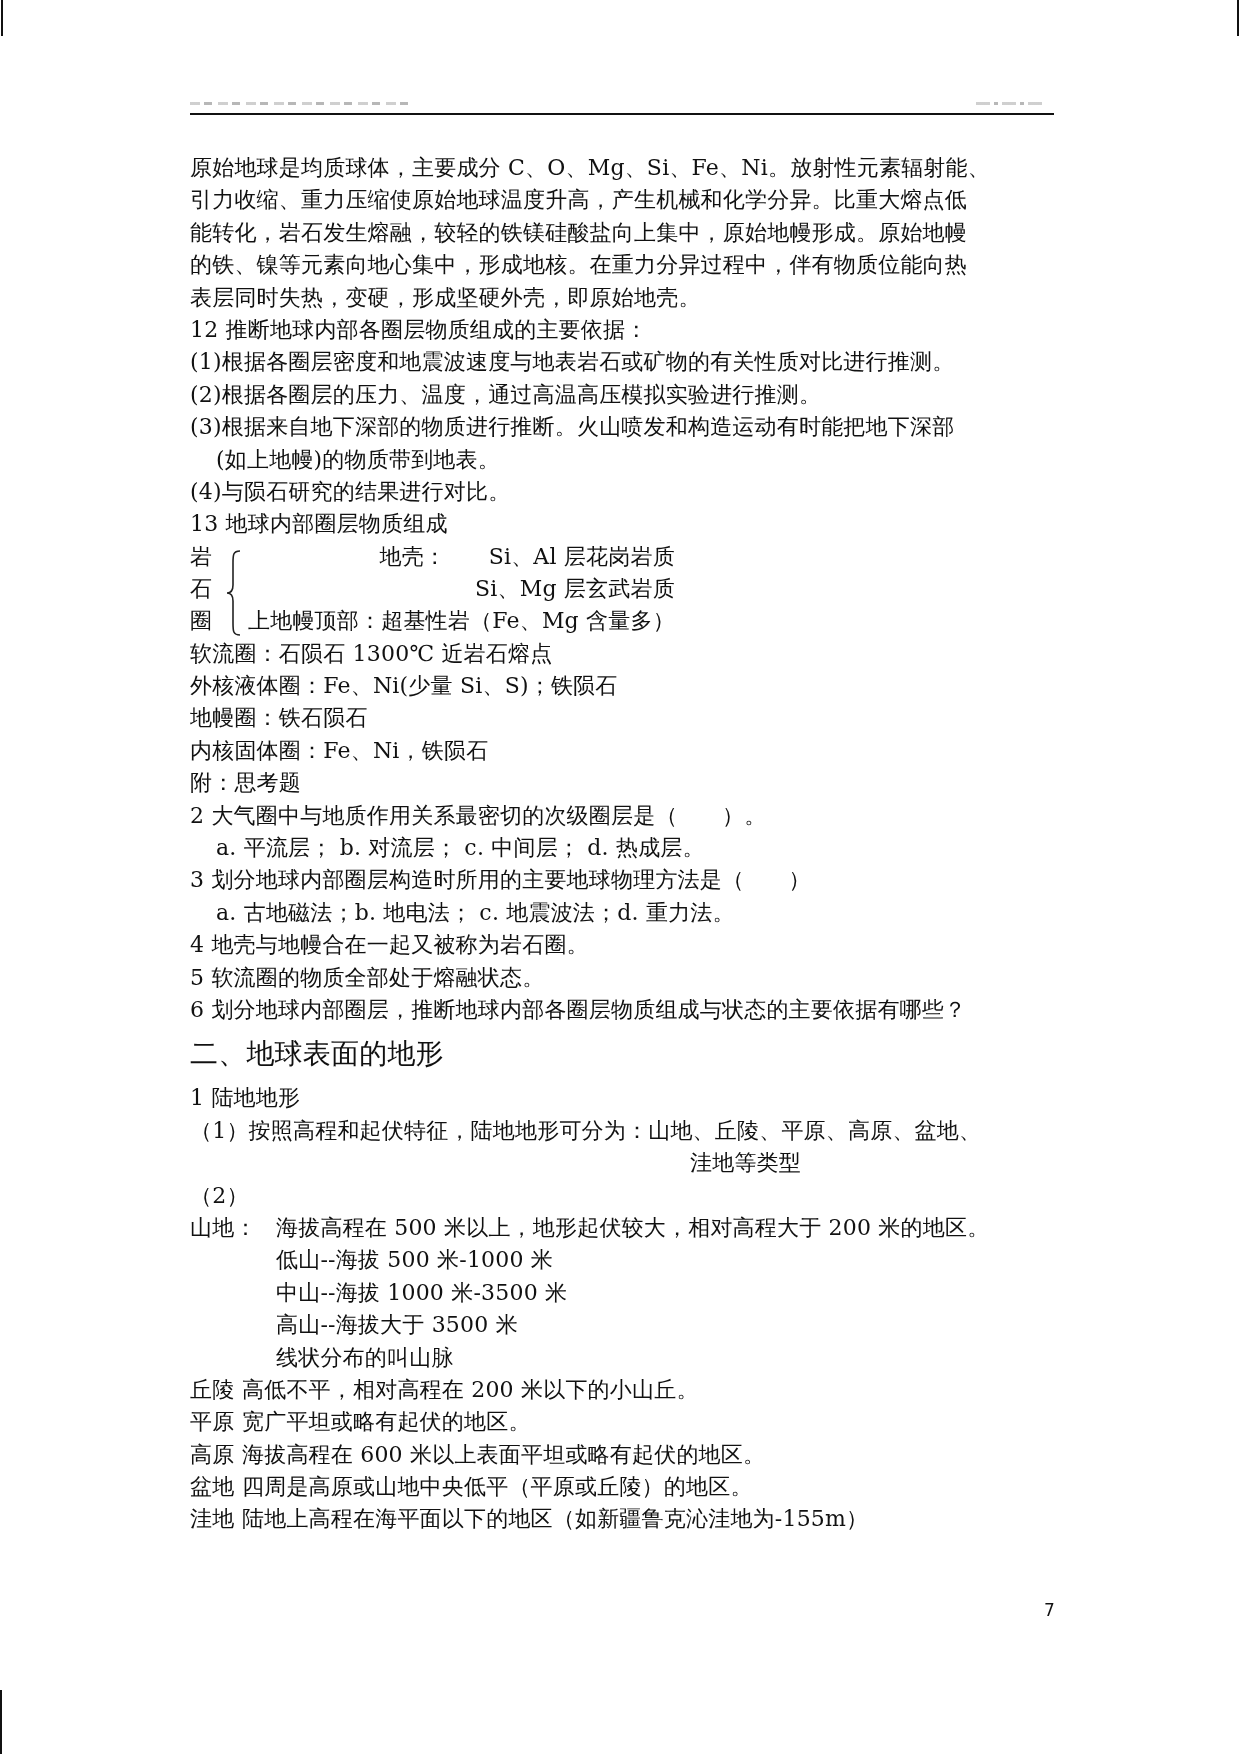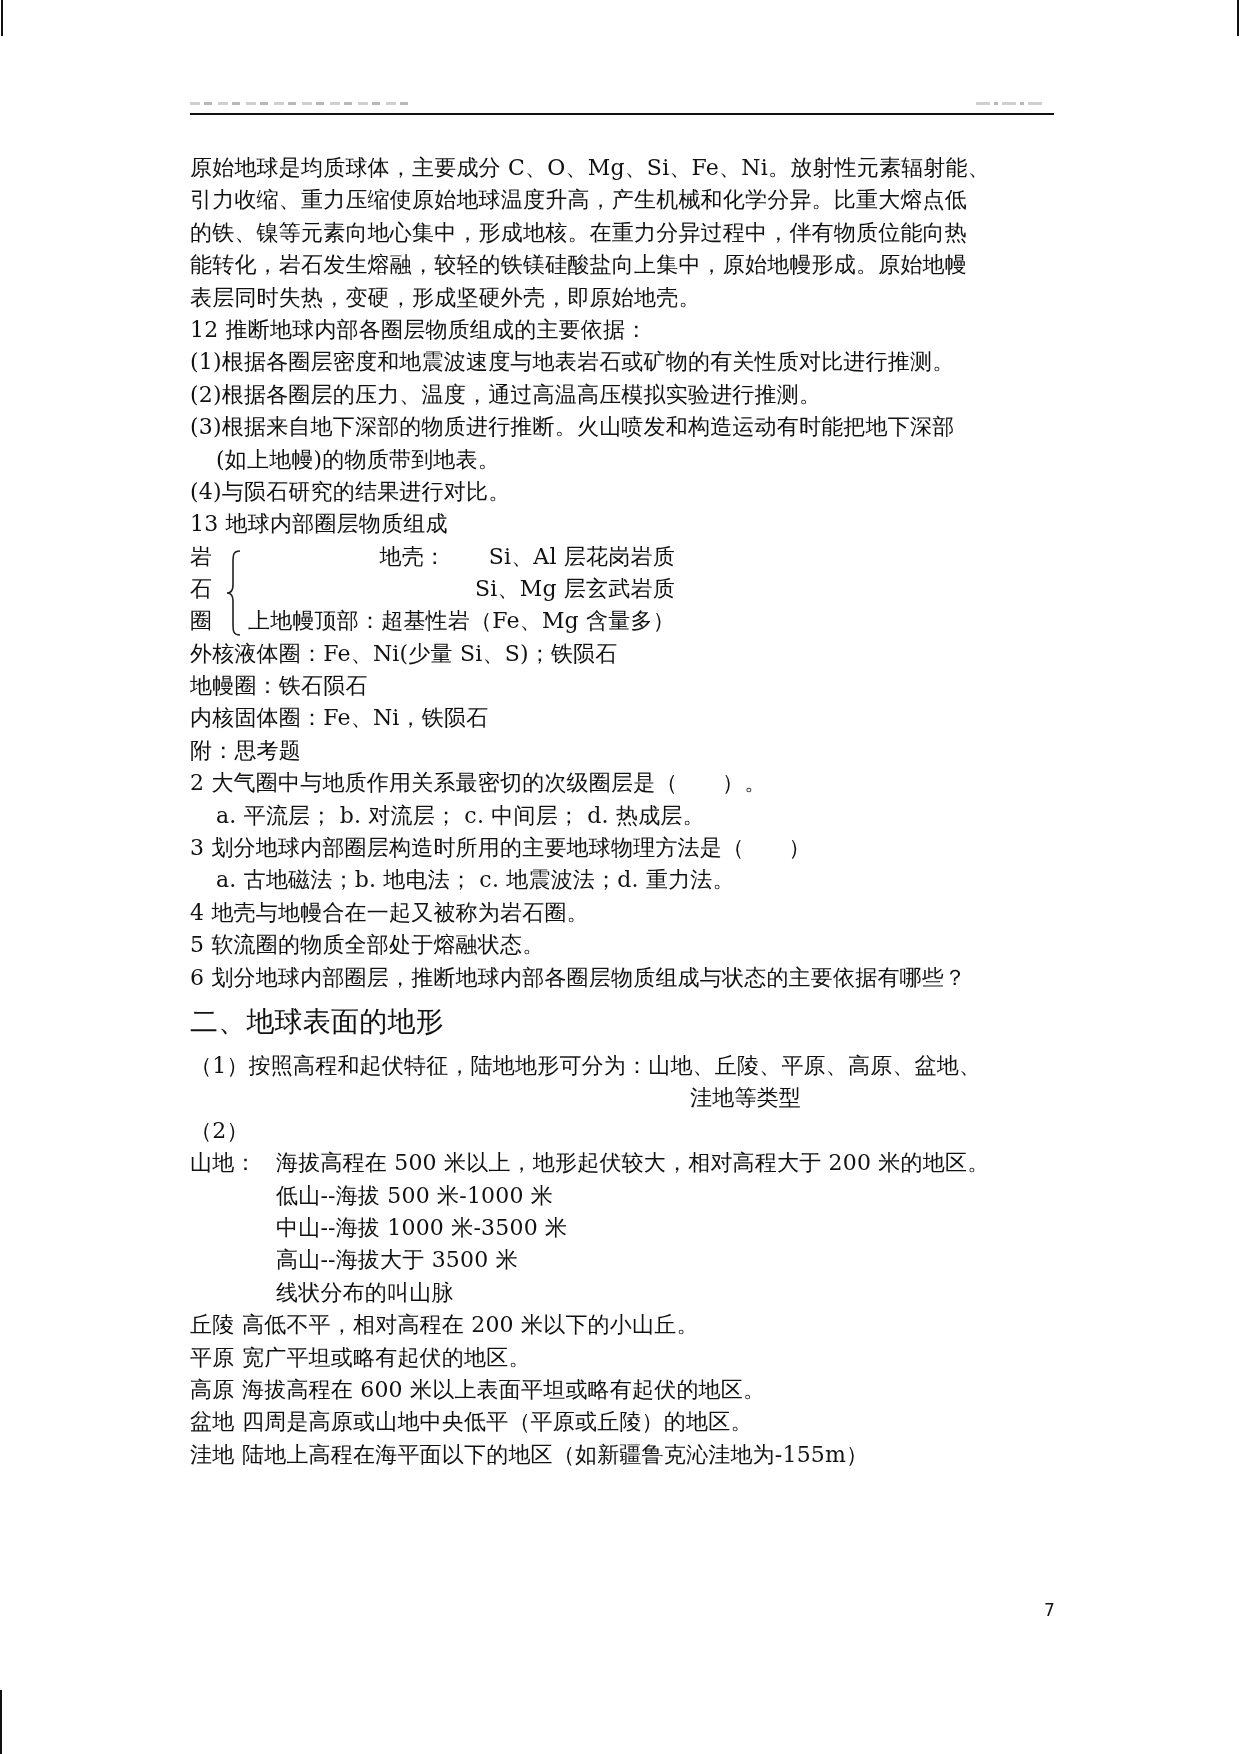--- a/index.html
+++ b/index.html
@@ -116,22 +116,22 @@
   <div class="header-clip-left"></div>
   <div class="header-clip-right"></div>
   <div class="header-rule"></div>
 </div>
 
 <div class="content">
 
   <div>
     <div class="line">原始地球是均质球体，主要成分 C、O、Mg、Si、Fe、Ni。放射性元素辐射能、</div>
     <div class="line">引力收缩、重力压缩使原始地球温度升高，产生机械和化学分异。比重大熔点低</div>
+    <div class="line">能转化，岩石发生熔融，较轻的铁镁硅酸盐向上集中，原始地幔形成。原始地幔</div>
     <div class="line">的铁、镍等元素向地心集中，形成地核。在重力分异过程中，伴有物质位能向热</div>
-    <div class="line">能转化，岩石发生熔融，较轻的铁镁硅酸盐向上集中，原始地幔形成。原始地幔</div>
     <div class="line">表层同时失热，变硬，形成坚硬外壳，即原始地壳。</div>
   </div>
 
   <div>
     <div class="line">12  推断地球内部各圈层物质组成的主要依据：</div>
     <div class="line">(1)根据各圈层密度和地震波速度与地表岩石或矿物的有关性质对比进行推测。</div>
     <div class="line">(2)根据各圈层的压力、温度，通过高温高压模拟实验进行推测。</div>
     <div class="line">(3)根据来自地下深部的物质进行推断。火山喷发和构造运动有时能把地下深部</div>
     <div class="line indent-1">(如上地幔)的物质带到地表。</div>
     <div class="line">(4)与陨石研究的结果进行对比。</div>
@@ -155,38 +155,40 @@
         </div>
         <div class="line">
           <span class="col-a"></span><span class="col-b2" style="width:154px">Si、Mg 层</span><span>玄武岩质</span>
         </div>
         <div class="line">
           <span>上地幔顶部：</span><span>超基性岩（Fe、Mg 含量多）</span>
         </div>
       </div>
     </div>
 
+    <div class="line">软流圈：石陨石  1300℃ 近岩石熔点</div>
     <div class="line">外核液体圈：Fe、Ni(少量 Si、S)；铁陨石</div>
     <div class="line">地幔圈：铁石陨石</div>
     <div class="line">内核固体圈：Fe、Ni，铁陨石</div>
   </div>
 
   <div>
     <div class="line">附：思考题</div>
     <div class="line">2 大气圈中与地质作用关系最密切的次级圈层是（　　）。</div>
     <div class="line indent-1">a. 平流层；  b. 对流层；  c. 中间层；  d. 热成层。</div>
     <div class="line">3 划分地球内部圈层构造时所用的主要地球物理方法是（　　）</div>
     <div class="line indent-1">a. 古地磁法；b. 地电法；  c. 地震波法；d. 重力法。</div>
     <div class="line">4 地壳与地幔合在一起又被称为岩石圈。</div>
     <div class="line">5 软流圈的物质全部处于熔融状态。</div>
     <div class="line">6 划分地球内部圈层，推断地球内部各圈层物质组成与状态的主要依据有哪些？</div>
   </div>
 
   <div>
     <div class="section-title">二、地球表面的地形</div>
+    <div class="line">1 陆地地形</div>
     <div class="line">（1）按照高程和起伏特征，陆地地形可分为：山地、丘陵、平原、高原、盆地、</div>
     <div class="line wrap-center">洼地等类型</div>
     <div class="line">（2）</div>
 
     <div class="line">
       <span class="label-col">山地：</span><span>海拔高程在 500 米以上，地形起伏较大，相对高程大于 200 米的地区。</span>
     </div>
     <div class="line indent-big">低山--海拔 500 米-1000 米</div>
     <div class="line indent-big">中山--海拔 1000 米-3500 米</div>
     <div class="line indent-big">高山--海拔大于 3500 米</div>

